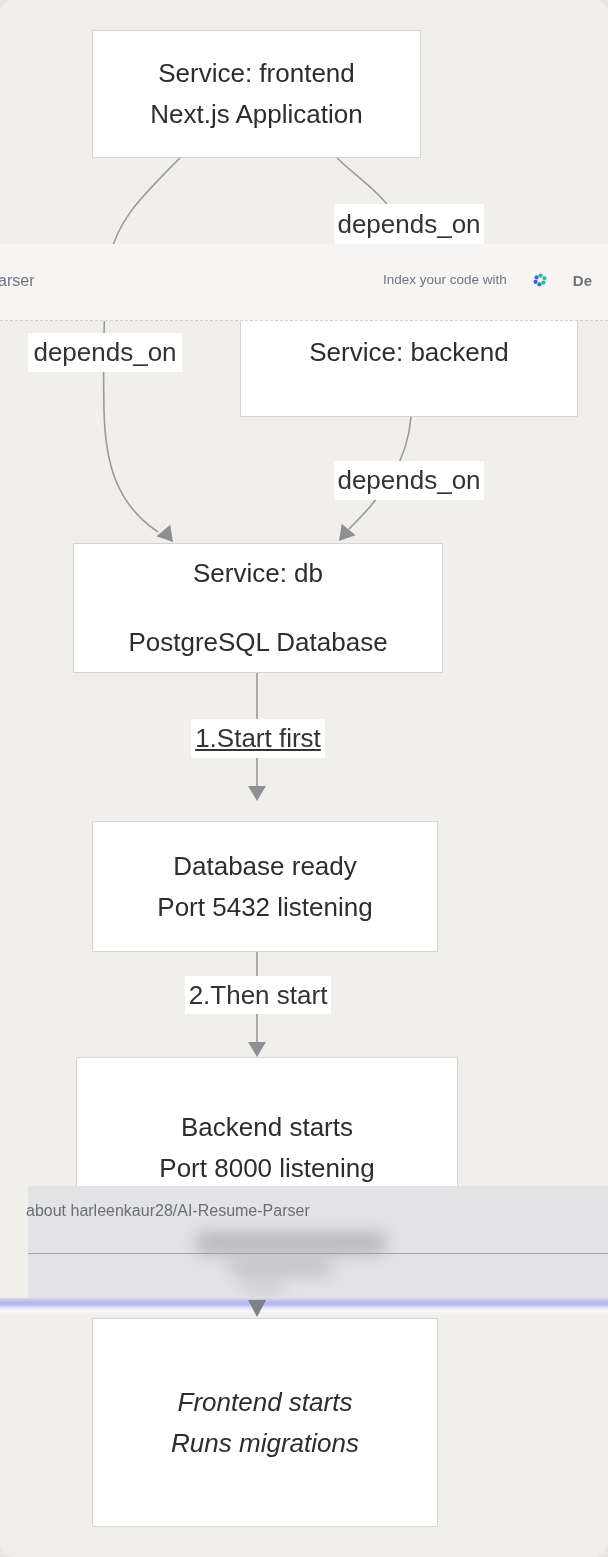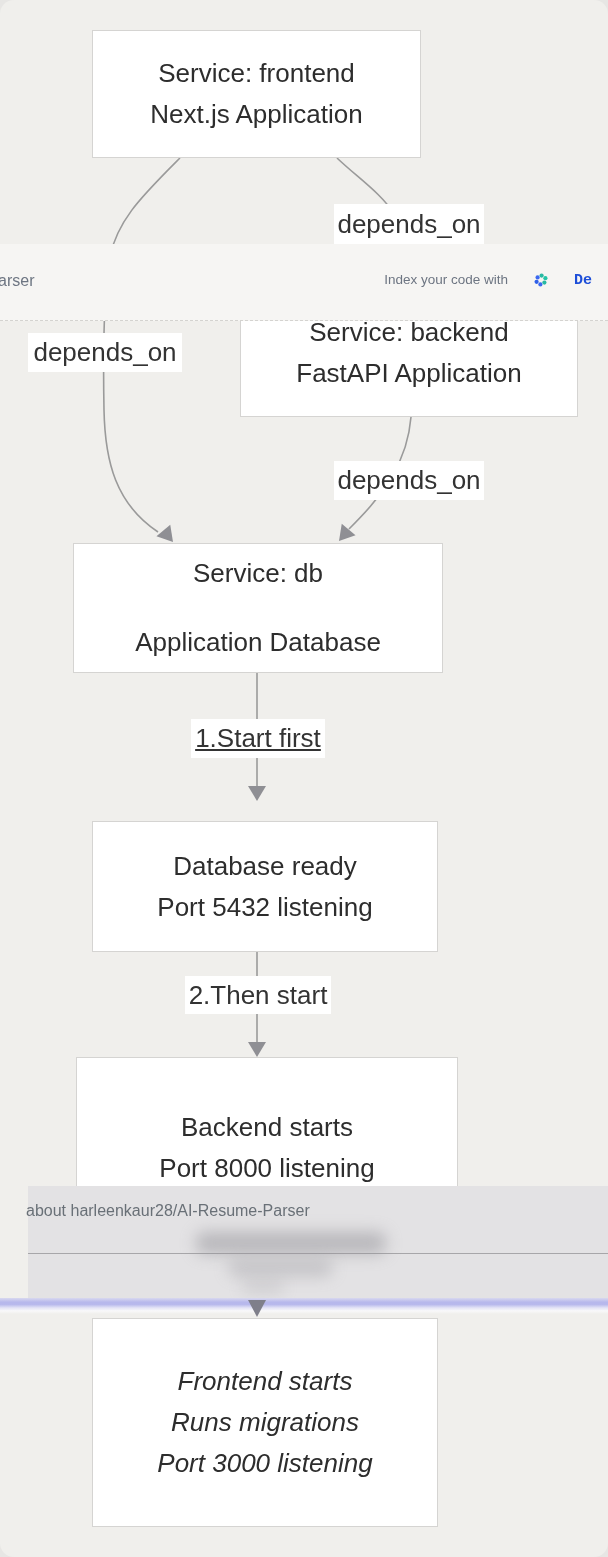--- a/index.html
+++ b/index.html
@@ -10,21 +10,21 @@
         display:flex;flex-direction:column;justify-content:center;align-items:center;
         font-size:26px;line-height:41px;color:#2d2d2d;text-align:center;}
   .edge-label{position:absolute;z-index:2;background:#ffffff;color:#333333;
         font-size:26px;display:flex;align-items:center;justify-content:center;box-sizing:border-box;}
   
   #topbar{position:absolute;left:0;top:244px;width:608px;height:77px;z-index:5;
         background:#f6f5f3;border-bottom:1px dashed #d4d3d0;box-sizing:border-box;}
   #topbar .repo-frag{position:absolute;left:-2px;top:28px;font-size:16px;color:#6d7582;}
   #topbar .right-group{position:absolute;right:16px;top:28px;display:flex;align-items:flex-start;gap:25px;}
   #topbar .index-text{font-size:13.5px;color:#6d7582;white-space:nowrap;}
-  #topbar .brand-frag{font-size:15px;font-weight:bold;color:#1d4ed8;white-space:nowrap;font-family:Liberation Mono, monospace;}
+  #topbar .brand-frag{font-size:15px;font-weight:bold;color:#737373;white-space:nowrap;}
   
   #bottombar{position:absolute;left:0;top:1186px;width:608px;height:112px;z-index:5;background:#e3e2e4;margin-left:28px;}
   #bottombar .ask-text{position:absolute;left:-2px;top:16px;font-size:16px;color:#697077;white-space:nowrap;}
   #bottombar .divider{position:absolute;left:0;top:67px;width:608px;height:1px;background:#a7a6a9;}
   .blur-blob{position:absolute;background:#8e8d93;border-radius:8px;filter:blur(8px);}
   #band{position:absolute;left:0;top:1298px;width:608px;height:16px;z-index:6;
         background:linear-gradient(to bottom,#d8d8ef 0%,#b7b8ec 26%,#b7b8ec 40%,#e4e4f6 62%,rgba(250,250,252,0.85) 80%,rgba(250,250,252,0) 100%);}
   #final-arrow{position:absolute;left:245px;top:1299px;z-index:7;}
 </style>
 </head>
@@ -55,42 +55,40 @@
   <div class="edge-label" style="left:191px;top:719px;width:134px;height:39px;text-decoration:underline;">1.Start first</div>
   <div class="edge-label" style="left:185px;top:976px;width:146px;height:38px;">2.Then start</div>
 
   <div class="node" style="left:92px;top:30px;width:329px;height:128px;">
     <div>Service: frontend</div>
     <div>Next.js Application</div>
   </div>
 
   <div class="node" style="left:240px;top:288px;width:338px;height:129px;">
     <div>Service: backend</div>
-    <div>FastAPI Application</div>
   </div>
 
   <div class="node" style="left:73px;top:543px;width:370px;height:130px;gap:28px;">
     <div>Service: db</div>
-    <div>Application Database</div>
+    <div>PostgreSQL Database</div>
   </div>
 
   <div class="node" style="left:92px;top:821px;width:346px;height:131px;">
     <div>Database ready</div>
     <div>Port 5432 listening</div>
   </div>
 
   <div class="node" style="left:76px;top:1057px;width:382px;height:133px;justify-content:flex-end;">
     <div>Backend starts</div>
     <div>Port 8000 listening</div>
   </div>
 
   <div class="node" style="left:92px;top:1318px;width:346px;height:209px;font-style:italic;">
     <div>Frontend starts</div>
     <div>Runs migrations</div>
-    <div>Port 3000 listening</div>
   </div>
 
   <div id="topbar">
     <span class="repo-frag">arser</span>
     <div class="right-group">
       <span class="index-text">Index your code with</span>
       <svg width="16" height="16" viewBox="0 0 16 16">
         <circle cx="4.6" cy="5.4" r="2.1" fill="#3b68f0"></circle>
         <circle cx="3.6" cy="9.8" r="2.1" fill="#2f5fe8"></circle>
         <circle cx="7.4" cy="12.4" r="2.1" fill="#3b68f0"></circle>

